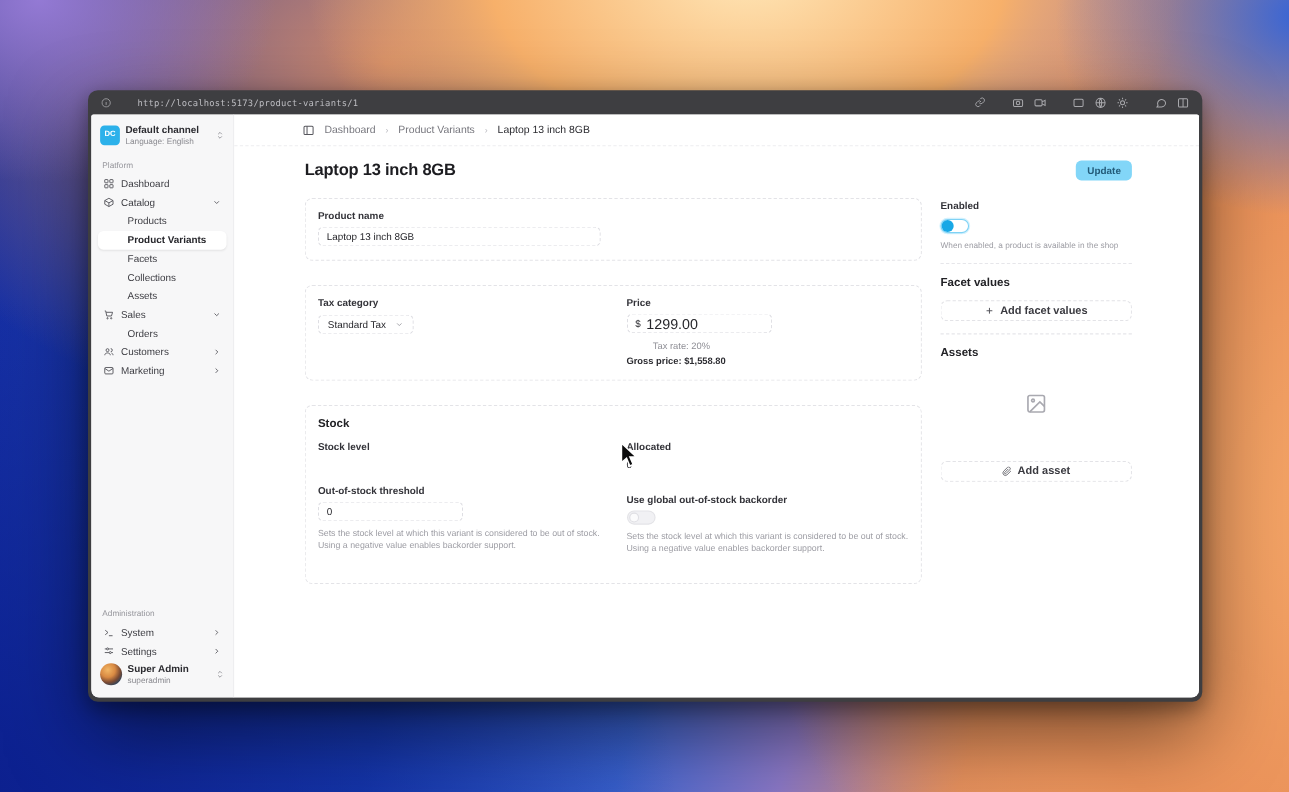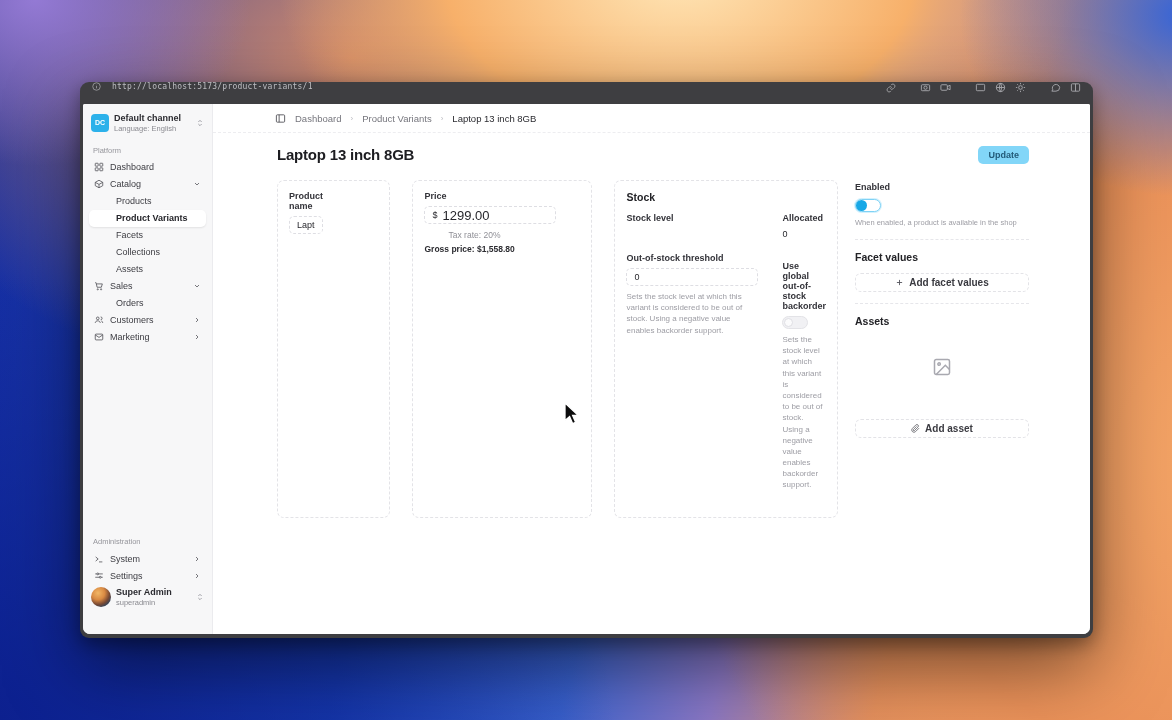--- a/index.html
+++ b/index.html
@@ -18,32 +18,32 @@
       radial-gradient(ellipse 900px 620px at -5% 102%, #0b1e8c 0%, rgba(11,30,140,0) 75%),
       linear-gradient(105deg, #162da0 0%, #1a43bb 38%, #3a63cf 55%, #8a77c4 66%, #e08f60 78%, #f2a568 92%);
   }
 
   
   .window {
     position:absolute; left:80px; top:82px; width:1013px; height:556px;
     background:#3e3e41; border-radius:9px;
     box-shadow:0 28px 70px rgba(0,0,0,.5), 0 6px 18px rgba(0,0,0,.35);
   }
-  .titlebar { height:22px; display:flex; align-items:flex-start; padding:0 12px; gap:11px; color:#a9a9ad; }
+  .titlebar { height:22px; display:flex; align-items:center; padding:0 12px; gap:24px; color:#a9a9ad; }
   .titlebar svg { display:block; }
   .url { color:#bdbdc2; font-size:8px; font-family:"DejaVu Sans Mono", monospace; letter-spacing:.2px; }
   .tb-icons { margin-left:auto; display:flex; align-items:center; gap:9px; }
   .tb-icons .gap { width:6px; }
 
   .app { position:absolute; left:3px; right:3px; top:22px; bottom:4px; background:#fff;
          border-radius:2px 2px 7px 7px; overflow:hidden; display:flex; }
 
   
   .sidebar { width:130px; background:#f7f7f8; border-right:1px solid #ebebee;
-             display:flex; flex-direction:column; padding:6px 6px 24px; flex-shrink:0; }
+             display:flex; flex-direction:column; padding:6px 6px 8px; flex-shrink:0; }
   .channel { display:flex; align-items:center; gap:5px; padding:3px 2px; }
   .badge { width:18px; height:18px; border-radius:4px; background:#2cb1ea; color:#fff;
            font-size:7px; font-weight:bold; display:flex; align-items:center; justify-content:center; flex-shrink:0; }
   .channel-meta { flex:1; min-width:0; }
   .channel-name { font-size:9px; font-weight:700; color:#2b2b30; line-height:1.2; }
   .channel-lang { font-size:7.5px; color:#8a8a90; line-height:1.2; }
   .section-label { font-size:7.5px; color:#96969c; margin:10px 4px 4px; }
   .nav-item { display:flex; align-items:center; gap:6px; height:17px; padding:0 5px; border-radius:5px;
               font-size:9px; color:#3c3c42; cursor:default; }
   .nav-item svg { width:10px; height:10px; flex-shrink:0; color:#55555c; }
@@ -65,21 +65,21 @@
   .crumbbar svg { width:11px; height:11px; color:#55555c; }
   .crumb-sep { color:#bcbcc2; font-size:8px; }
   .crumb-last { color:#2b2b30; }
   .content { position:absolute; top:29px; left:0; right:0; bottom:0; padding:13px 61px 0 64px; overflow:hidden; }
   .title-row { display:flex; align-items:flex-start; justify-content:space-between; margin-bottom:16px; }
   .page-title { font-size:15px; font-weight:700; color:#1d1d21; letter-spacing:-.2px; }
   .update-btn { background:#82d6f8; color:#235b79; font-size:9px; font-weight:600; padding:4px 10px;
                 border-radius:5px; border:none; font-family:inherit; }
 
   .columns { display:flex; gap:17px; align-items:flex-start; }
-  .main-col { width:561px; flex-shrink:0; display:flex; flex-direction:row; gap:22px; }
+  .main-col { width:561px; flex-shrink:0; display:flex; flex-direction:column; gap:22px; }
   .right-col { flex:1; min-width:0; padding-top:2px; }
 
   .card { border:1px dashed #e3e3e7; border-radius:7px; background:#fff; padding:10px 11px 12px; }
   .card-title { font-size:10.5px; font-weight:700; color:#222226; margin-bottom:10px; }
   .grid2 { display:grid; grid-template-columns:1fr 1fr; gap:14px 24px; }
   .f-label { font-size:9px; font-weight:600; color:#333339; display:block; margin-bottom:5px; }
   .tinput { display:block; width:100%; height:18px; border:1px dashed #dedee3; border-radius:5px; background:#fff;
             font-size:9px; color:#27272c; padding:0 7px; font-family:inherit; outline:none; }
   .select { display:inline-flex; align-items:center; gap:8px; height:18px; border:1px dashed #dedee3;
             border-radius:5px; padding:0 8px; font-size:9px; color:#27272c; background:#fff; }
@@ -343,20 +343,29 @@
                 <div>
                   <span class="f-label">Product name</span>
                   <input class="tinput" value="Laptop 13 inch 8GB" style="">
                 </div>
               </div>
             </div>
 
             <div class="card">
               <div class="grid2">
                 <div>
+                  <span class="f-label">Tax category</span>
+                  <span class="select">
+                    <span>Standard Tax</span>
+                    <svg viewBox="0 0 24 24" fill="none" stroke="currentColor" stroke-width="2.4">
+                        <path d="M6 9l6 6 6-6"></path>
+                      </svg>
+                  </span>
+                </div>
+                <div>
                   <span class="f-label">Price</span>
                   <span class="price-wrap">
                     <span>$</span>
                     <input value="1299.00" style="">
                   </span>
                   <div class="muted-line">Tax rate: 20%</div>
                   <div class="bold-line">Gross price: $1,558.80</div>
                 </div>
               </div>
             </div>

